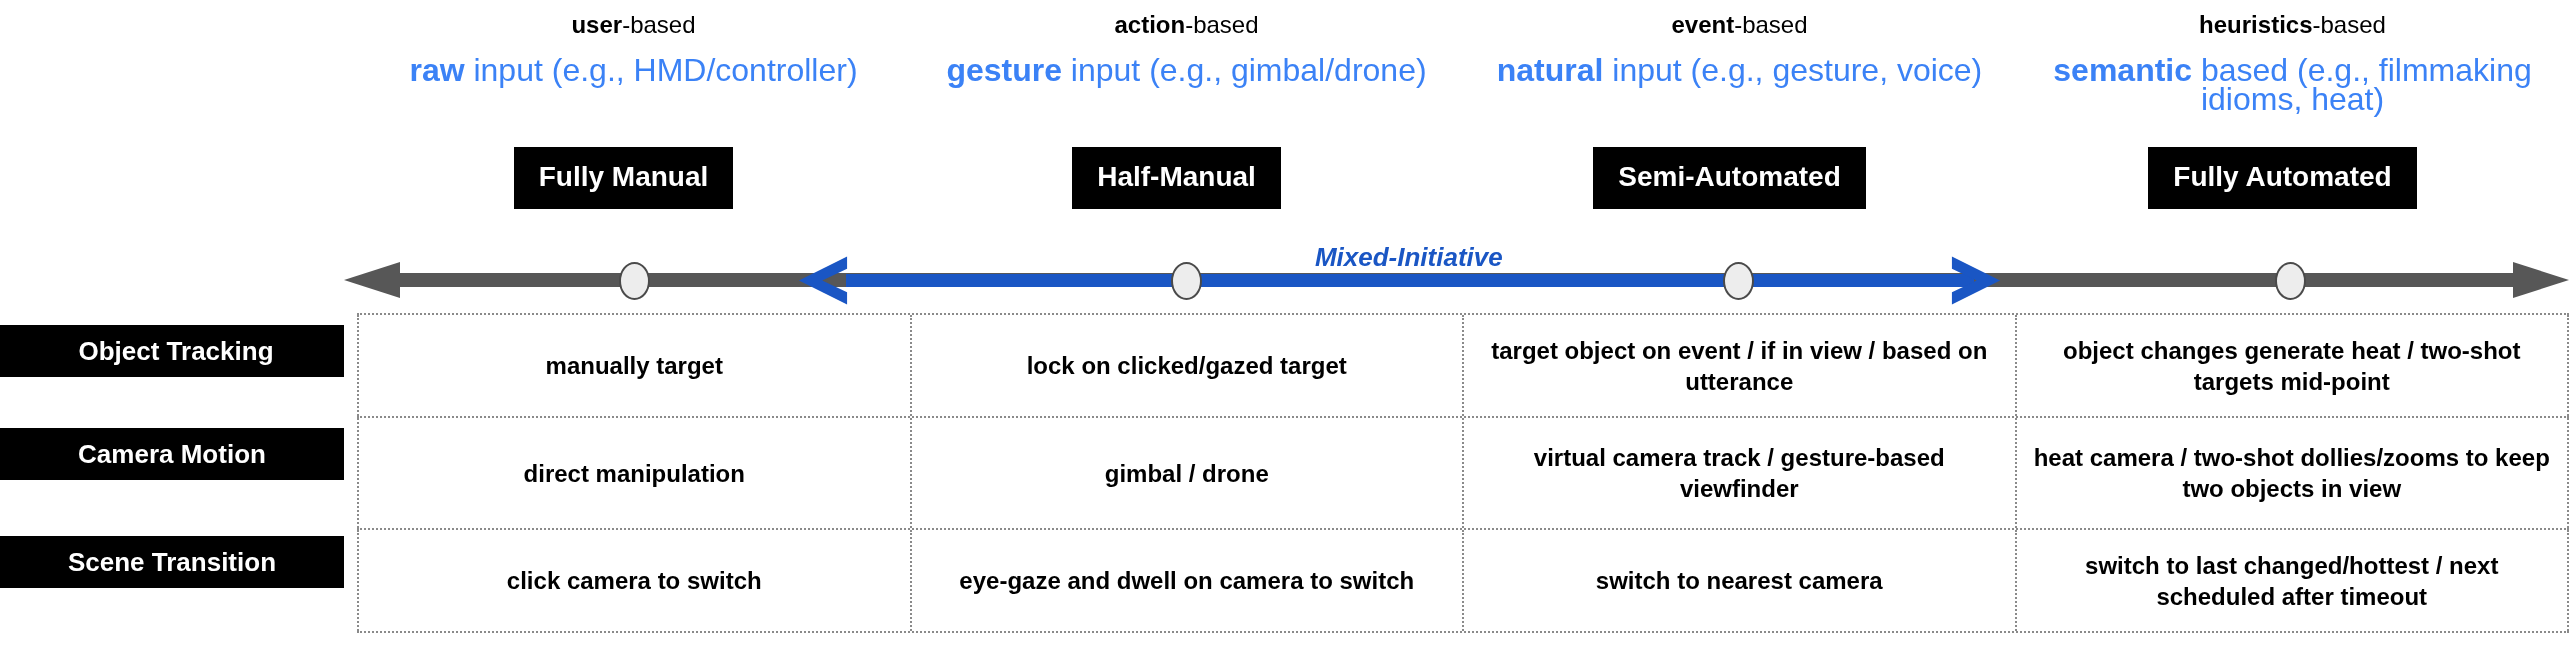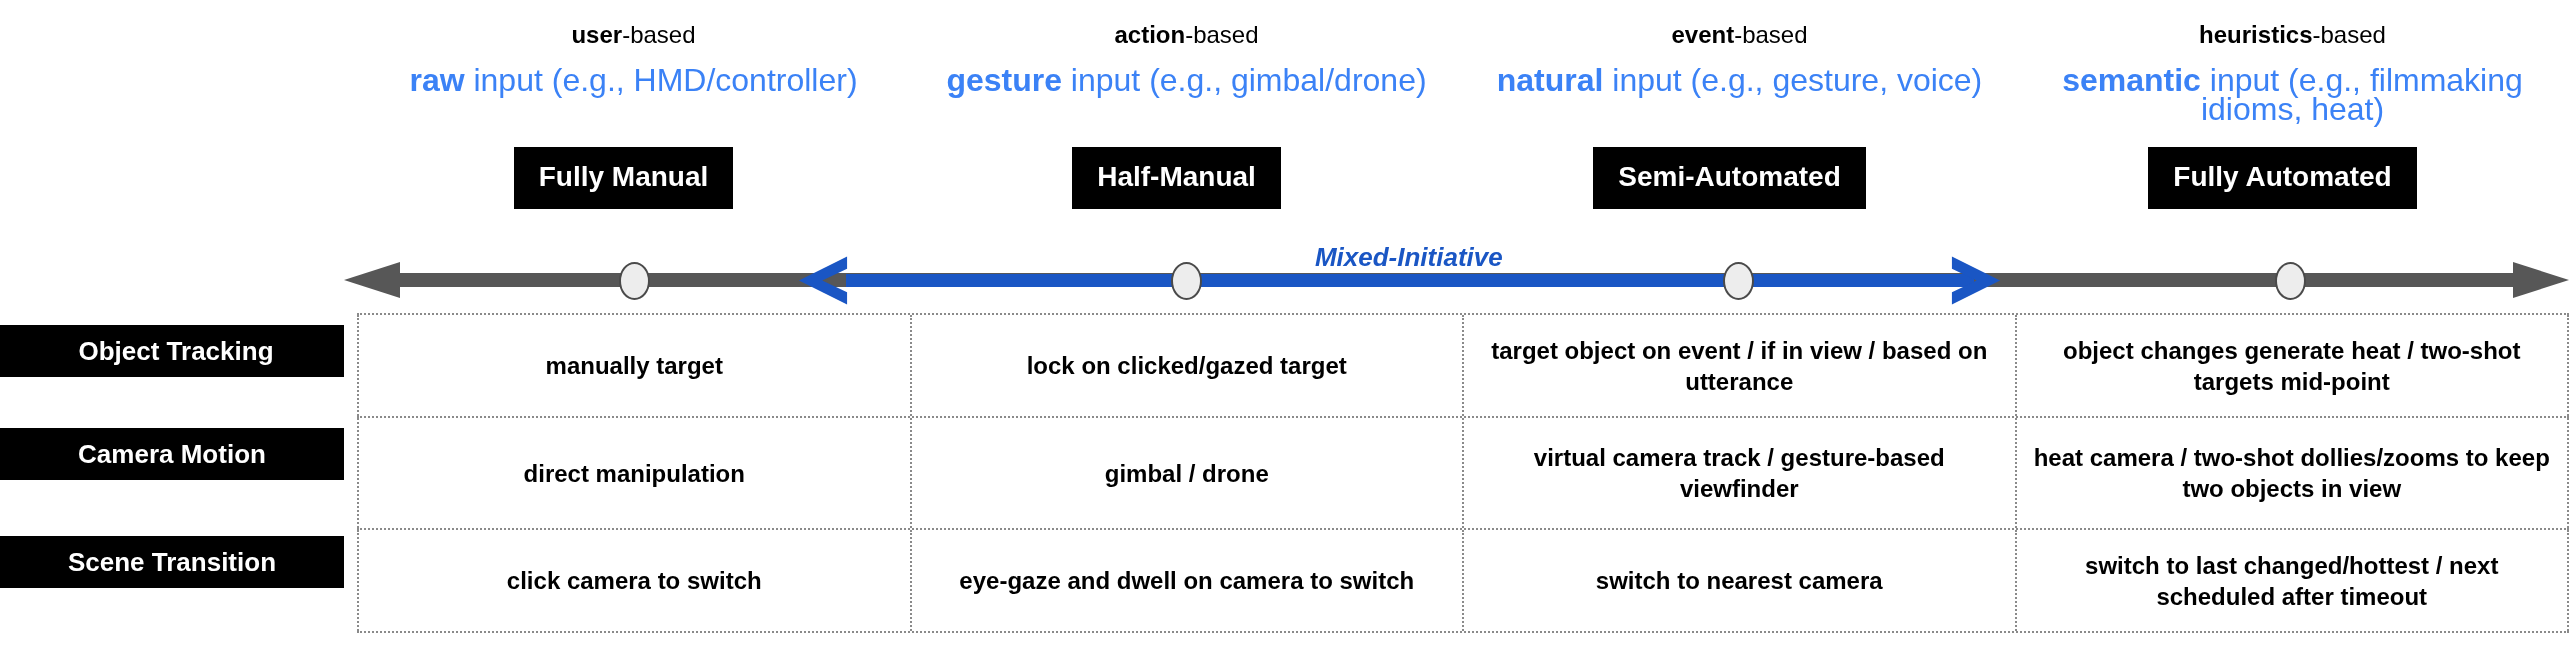--- a/index.html
+++ b/index.html
@@ -24,21 +24,21 @@
     padding: 0 16px;
     display: flex;
     flex-direction: column;
     align-items: center;
   }
   .col-head .line1 {
     font-size: 24px;
     line-height: 28px;
     color: #000;
     white-space: nowrap;
-    margin-top: 21px;
+    margin-top: 11px;
     text-align: center;
   }
   .col-head .line2 {
     font-size: 32px;
     line-height: 29px;
     color: #3b82f6;
     margin-top: 17px;
     text-align: center;
   }
   .col-head b { font-weight: bold; }
@@ -192,21 +192,21 @@
     <div class="col-head">
       <div class="line1"><b>action</b><span class="thin">-based</span></div>
       <div class="line2"><b>gesture</b><span class="thin"> input (e.g., gimbal/drone)</span></div>
     </div>
     <div class="col-head">
       <div class="line1"><b>event</b><span class="thin">-based</span></div>
       <div class="line2"><b>natural</b><span class="thin"> input (e.g., gesture, voice)</span></div>
     </div>
     <div class="col-head">
       <div class="line1"><b>heuristics</b><span class="thin">-based</span></div>
-      <div class="line2"><b>semantic</b><span class="thin"> input (e.g., filmmaking idioms, heat)</span></div>
+      <div class="line2"><b>semantic</b><span class="thin"> based (e.g., filmmaking idioms, heat)</span></div>
     </div>
   </div>
 
   <div class="stage-boxes">
     <div class="stage-cell">
       <div class="stage-box">Fully Manual</div>
     </div>
     <div class="stage-cell">
       <div class="stage-box">Half-Manual</div>
     </div>

